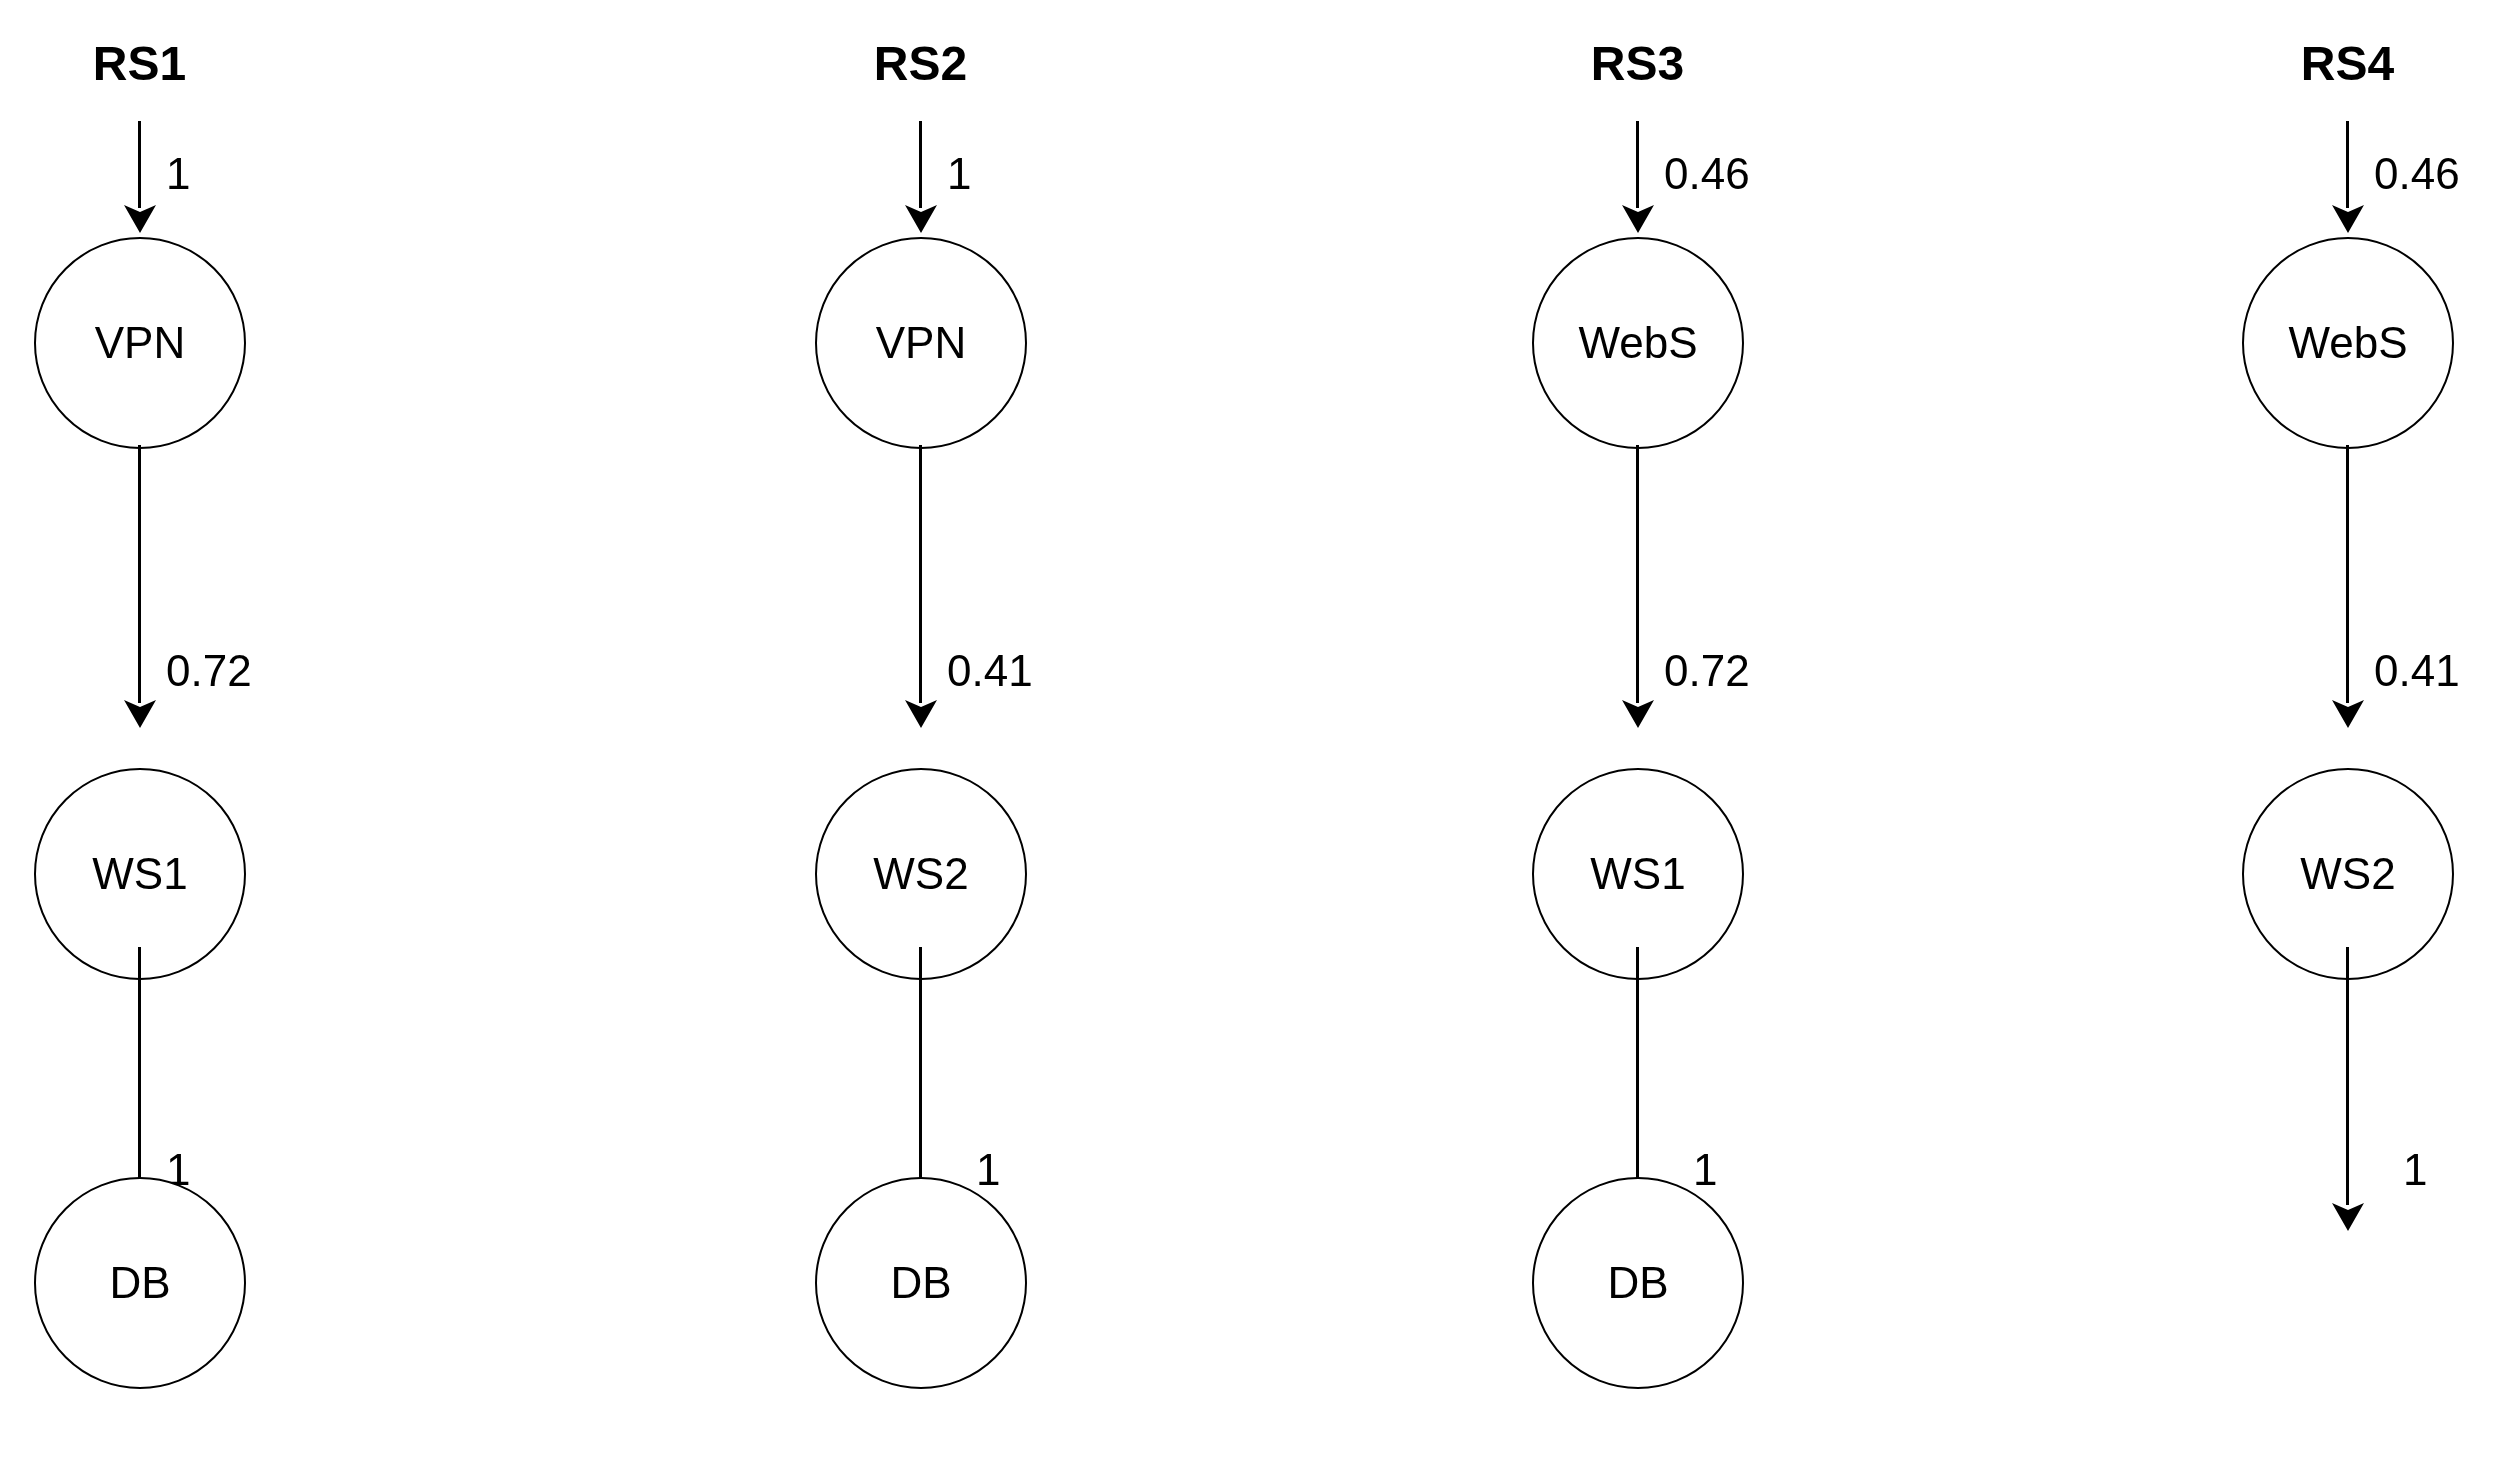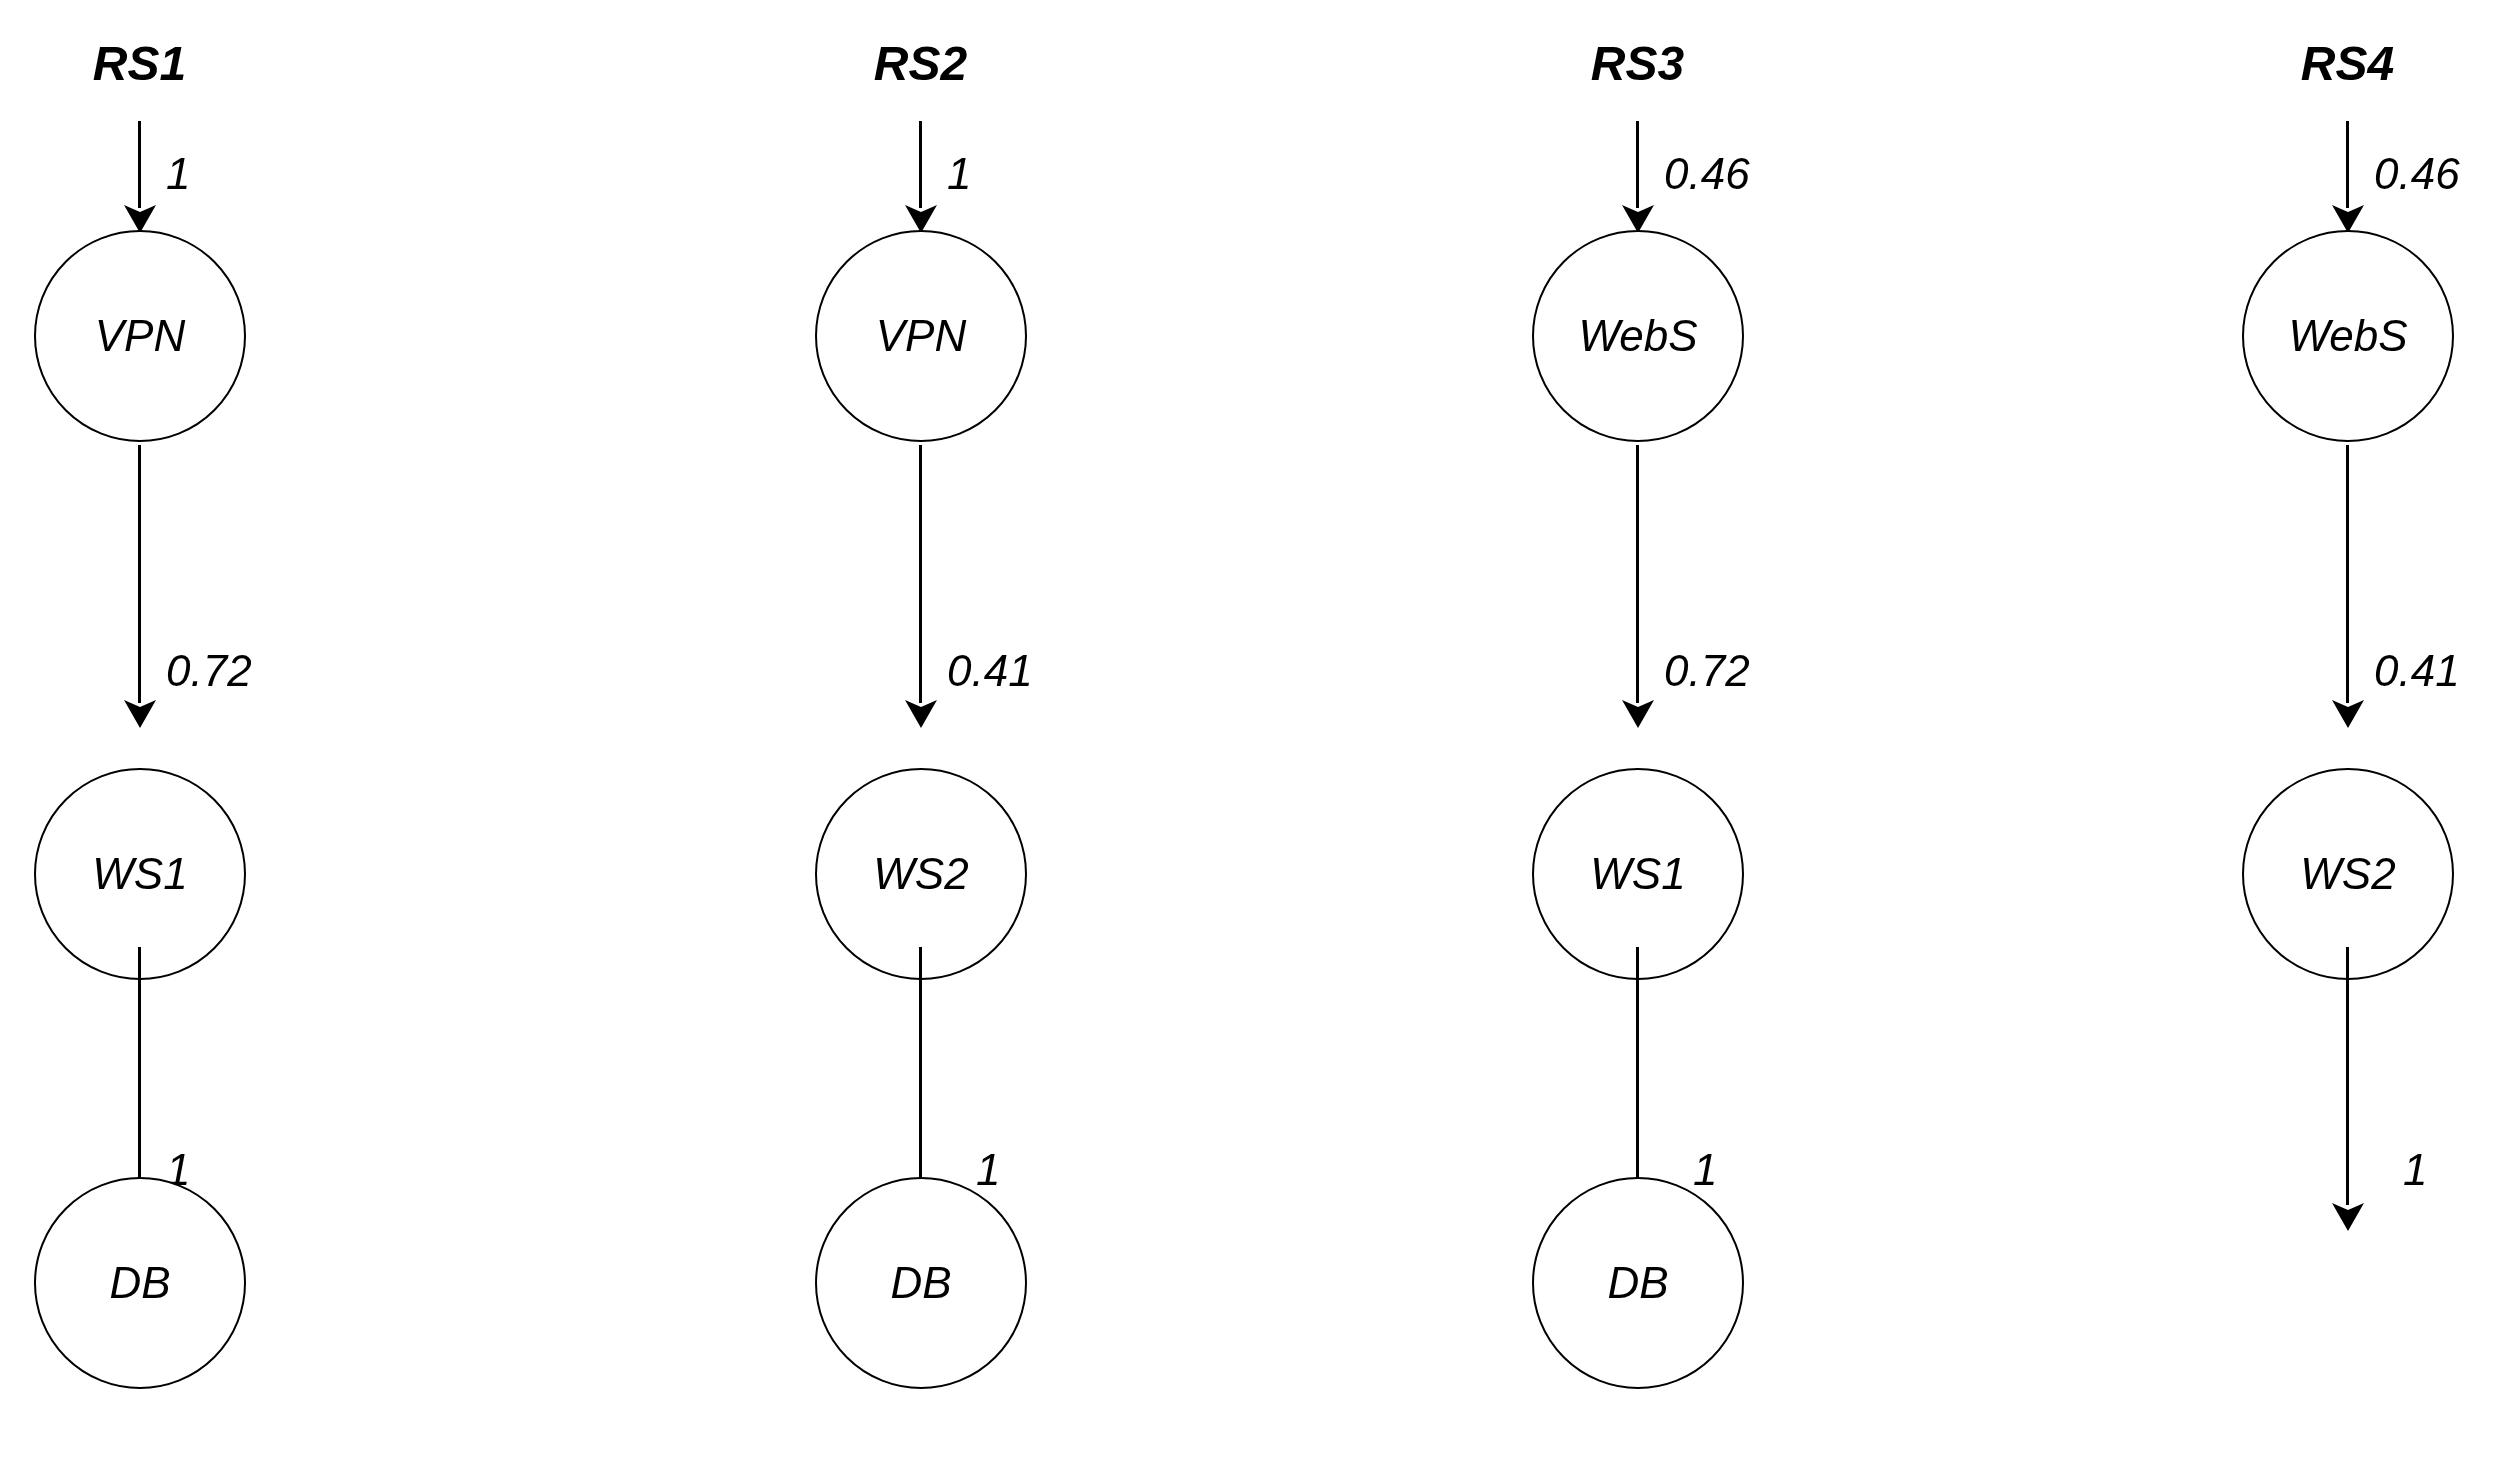--- a/index.html
+++ b/index.html
@@ -8,21 +8,20 @@
     background: #ffffff;
     font-family: "Liberation Sans", sans-serif;
   }
   #canvas {
     position: relative;
     width: 2496px;
     height: 1461px;
     background: #ffffff;
     overflow: hidden;
     color: #000000;
-    font-style: italic;
   }
   .chain {
     position: absolute;
     top: 0;
     width: 277px;
     height: 1481px;
   }
   .chain1 { left: 1px; }
   .chain2 { left: 782px; }
   .chain3 { left: 1499px; }
@@ -80,21 +79,21 @@
     left: 33px;
     width: 208px;
     height: 208px;
     border: 2px solid #000000;
     border-radius: 50%;
     background: #ffffff;
     display: flex;
     align-items: center;
     justify-content: center;
   }
-  .node1 { top: 230px; }
+  .node1 { top: 237px; }
   .node2 { top: 768px; justify-content: center; }
   .node3 { top: 1177px; }
 
   .node-label {
     font-size: 44px;
     line-height: 44px;
     color: #000000;
   }
 </style>
 </head>

